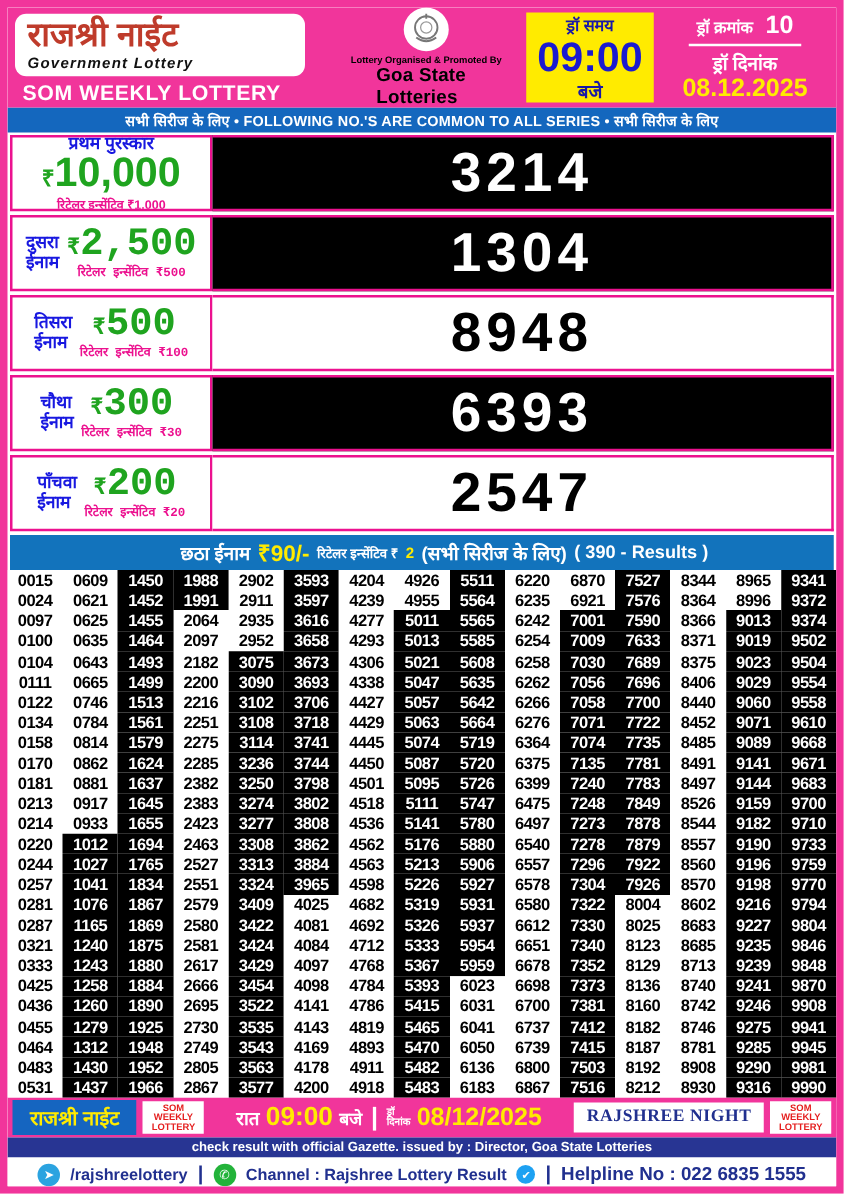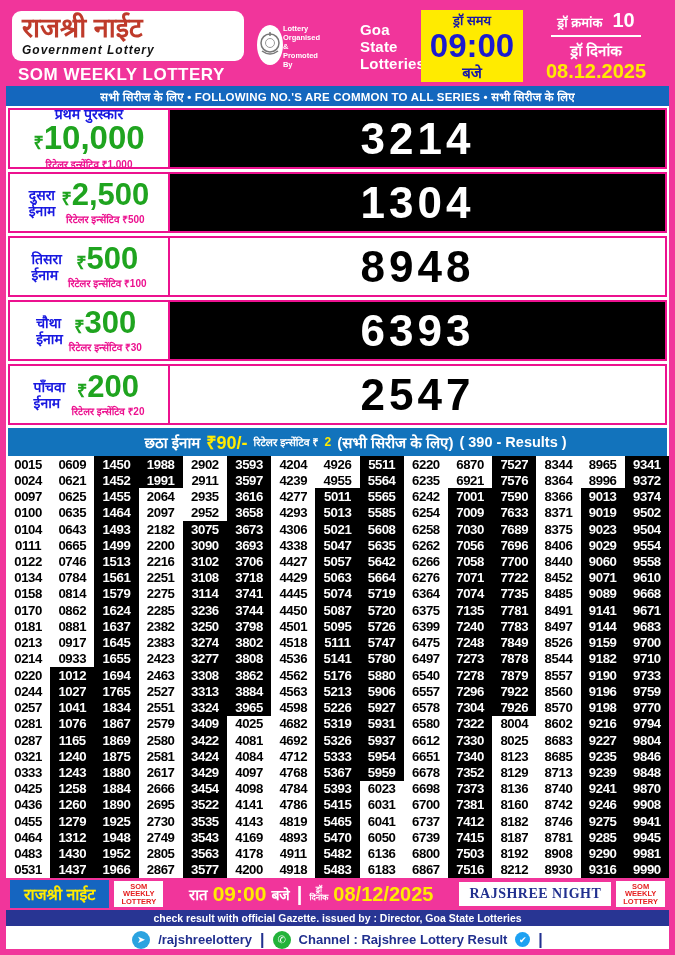--- a/index.html
+++ b/index.html
@@ -8,21 +8,21 @@
   .page { position:relative; width:675px; height:955px; background:#fff;
           border:6px solid #F1359B; overflow:hidden; }
 
   
   .header { height:80px; background:#F1359B; display:flex; align-items:stretch; position:relative; }
   .hdr-left { width:255px; position:relative; padding:5px 0 0 6px; }
   .title-box { background:#fff; border-radius:9px; width:232px; height:50px; padding:2px 10px; }
   .title-hi { color:#BF3B2B; font-size:27px; font-weight:bold; line-height:30px; }
   .gov-lottery { color:#111; font-size:12px; font-weight:bold; font-style:italic; letter-spacing:1px; line-height:14px; }
   .som-weekly { color:#fff; font-size:17px; font-weight:bold; letter-spacing:.5px; margin:4px 0 0 6px; }
-  .hdr-center { width:160px; display:flex; flex-direction:row; align-items:center; justify-content:center; color:#ffffff; }
+  .hdr-center { width:160px; display:flex; flex-direction:column; align-items:center; justify-content:center; color:#000000; }
   .logo { width:36px; height:40px; background:#fff; border-radius:50%; display:flex; align-items:center; justify-content:center; margin-bottom:2px; }
   .organised { font-size:7.5px; font-weight:bold; }
   .organiser { font-size:15px; font-weight:bold; letter-spacing:.2px;margin-left:40px; }
   .time-box { width:102px; background:#FFEB00; margin:4px 0; display:flex; flex-direction:column; align-items:center; justify-content:center; }
   .time-label { color:#1818A8; font-size:13px; font-weight:bold; }
   .time-big { color:#1B1BCF; font-size:33px; font-weight:bold; line-height:33px; }
   .time-suffix { color:#1818A8; font-size:15px; font-weight:bold; }
   .hdr-right { flex:1; display:flex; flex-direction:column; align-items:center; justify-content:center; color:#fff; }
   .draw-no-row { display:flex; align-items:baseline; gap:10px; border-bottom:2px solid #fff; padding:0 6px 3px 6px; }
   .draw-no-label { font-size:13px; font-weight:bold; }
@@ -41,21 +41,21 @@
                 align-items:center; justify-content:center; overflow:hidden; }
   .prize-num-panel { flex:1; border:2px solid #EC118F; border-left:none; display:flex; align-items:center; justify-content:center; }
   .prize-num-panel.dark { background:#000; color:#fff; }
   .prize-num-panel.light { background:#fff; color:#000; }
   .prize-number { font-size:44px; font-weight:bold; letter-spacing:4px; }
   .p-name { color:#1818E0; font-size:14px; font-weight:bold; line-height:15px; }
   .p-amount { color:#1FA41F; font-weight:bold; }
   .p-rs { font-size:18px; }
   .p-incentive { color:#EC118F; font-size:10px; font-weight:bold; line-height:11px; }
   .prize-first .p-amount { font-size:33px; line-height:32px; }
-  .prize-side { display:flex; align-items:center; gap:6px; }
+  .prize-side { display:flex; align-items:center; gap:6px;font-family:Liberation Mono, monospace; }
   .p-name2 { color:#1818E0; font-size:14px; font-weight:bold; line-height:16px; text-align:left; }
   .p-amt-col { display:flex; flex-direction:column; align-items:center; }
   .prize-side .p-amount { font-size:31px; line-height:30px; }
 
   
   .sixth-bar { height:28px; margin:0 2px; background:#1273BC; color:#fff; display:flex; align-items:center;
                justify-content:center; gap:6px; white-space:nowrap;padding-left:36px; }
   .s-seg1 { font-size:15px; font-weight:bold; }
   .s-amt { color:#FFEB00; font-size:18px; font-weight:bold; }
   .s-inc { font-size:10.5px; font-weight:bold; }
@@ -72,21 +72,21 @@
   
   .footer-strip { height:32px; background:#F1359B; display:flex; align-items:center; gap:5px; padding:0 4px; }
   .f-blue-box { background:#1565C0; color:#FFEB00; font-size:16px; font-weight:bold; padding:3px 14px; white-space:nowrap; }
   .f-white-box { background:#fff; color:#E51F1F; font-size:7.5px; font-weight:bold; text-align:center;
                  line-height:7.5px; padding:2px 7px; white-space:nowrap; }
   .f-mid { display:flex; align-items:center; gap:5px; flex:1; justify-content:center; white-space:nowrap; }
   .f-raat { color:#fff; font-size:15px; font-weight:bold; }
   .f-time { color:#FFEB00; font-size:21px; font-weight:bold; }
   .f-baje { color:#fff; font-size:14px; font-weight:bold; }
   .f-div { color:#fff; font-size:20px; font-weight:bold; padding:0 2px; }
-  .f-datelabel { color:#fff; font-size:8px; font-weight:bold; line-height:8.5px; text-align:center; }
+  .f-datelabel { color:#fff; font-size:8px; font-weight:bold; line-height:8.5px; }
   .f-date { color:#FFEB00; font-size:20px; font-weight:bold; }
   .f-night-box { background:#fff; color:#21308F; font-family:"Liberation Serif", serif; font-size:14px;
                  font-weight:bold; padding:4px 10px; letter-spacing:.5px; white-space:nowrap; }
   .gazette-bar { height:16px; background:#283593; color:#fff; font-size:10.5px; font-weight:bold;
                  display:flex; align-items:center; justify-content:center; }
   .contact-bar { height:27px; background:#fff; display:flex; align-items:center; justify-content:center; gap:8px; }
   .icon-circle { width:18px; height:18px; border-radius:50%; display:flex; align-items:center; justify-content:center;
                  color:#fff; font-size:10px; flex:0 0 auto; }
   .tg { background:#2BA3E0; }
   .wa { background:#23B33A; }
@@ -634,15 +634,16 @@
   <div class="gazette-bar">check result with official Gazette. issued by : Director, Goa State Lotteries</div>
 
   <div class="contact-bar">
     <span class="icon-circle tg">➤</span>
     <span class="c-text">/rajshreelottery</span>
     <span class="c-div">|</span>
     <span class="icon-circle wa">✆</span>
     <span class="c-text">Channel : Rajshree Lottery Result</span>
     <span class="icon-circle vf">✔</span>
     <span class="c-div">|</span>
+    <span class="c-help">Helpline No : 022 6835 1555</span>
   </div>
 
 </div>
 
 </body></html>

